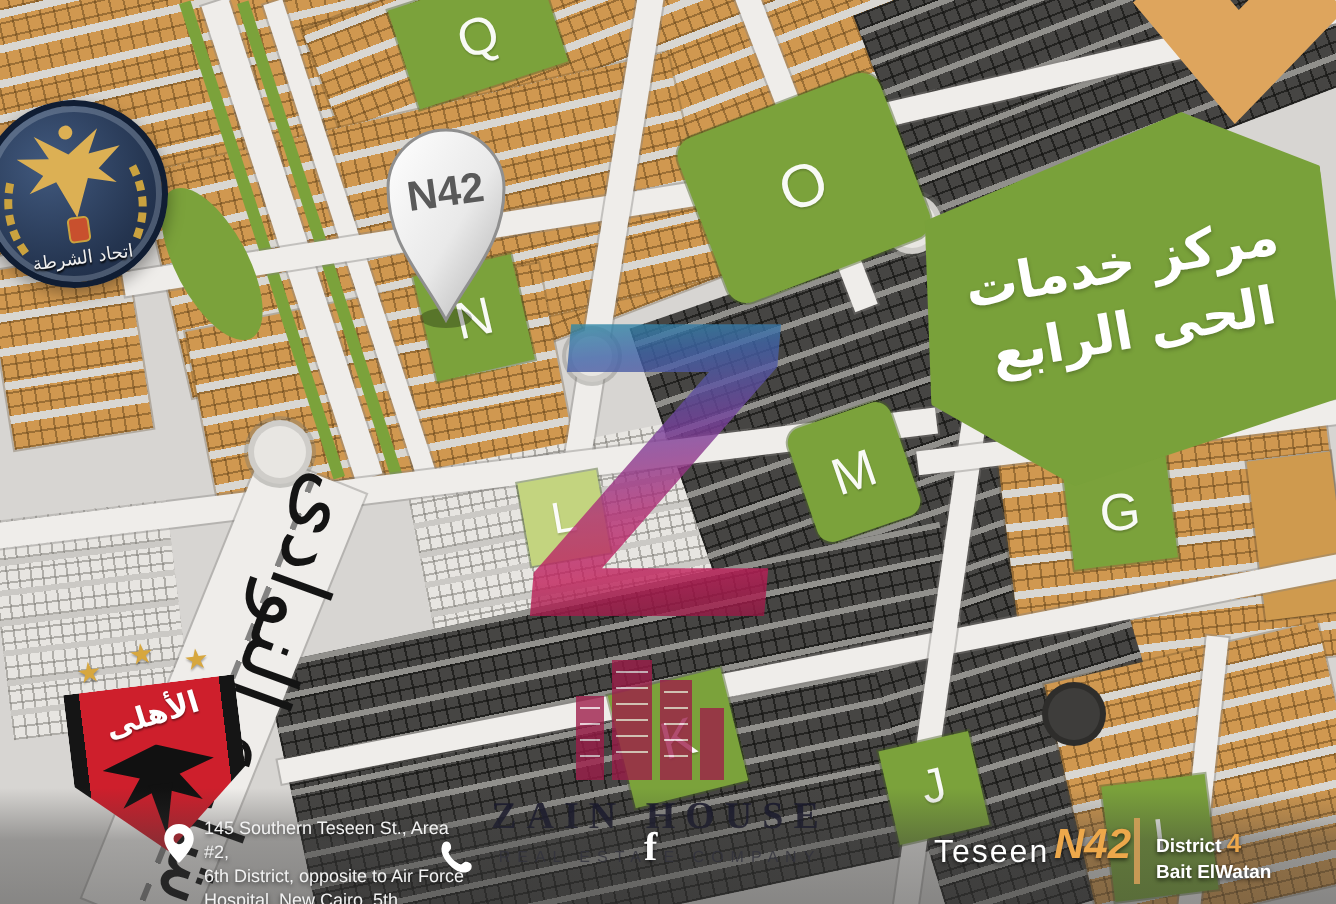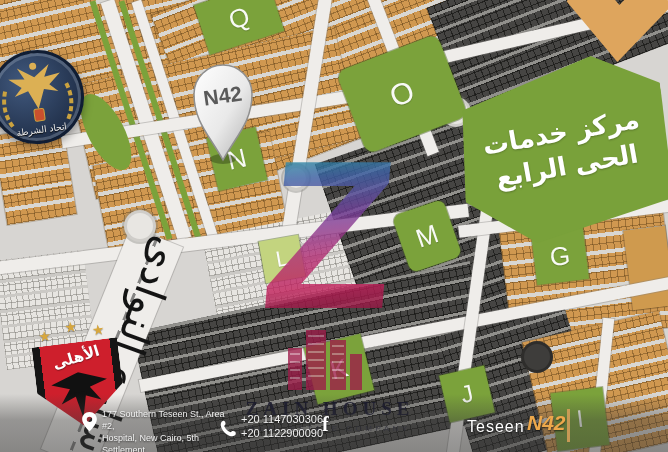--- a/index.html
+++ b/index.html
@@ -245,31 +245,33 @@
   </div>
 
   <div class="chev"></div>
 
   <div class="band"></div>
 
   <svg class="abs" style="left:82px;top:412px;" width="15" height="20" viewBox="0 0 14 19">
     <path fill-rule="evenodd" fill="#fff" d="M7,0 C3,0 0,3 0,7 C0,12 7,18.5 7,18.5 C7,18.5 14,12 14,7 C14,3 11,0 7,0 Z M7,9.6 A2.6,2.6 0 1,1 7,4.4 A2.6,2.6 0 1,1 7,9.6 Z"></path>
   </svg>
   <div class="f-addr">
-    <div>177 Southern Teseen St., Area #2,</div>
+    <div>145 Southern Teseen St., Area #2,</div>
+    <div>6th District, opposite to Air Force</div>
     <div>Hospital, New Cairo, 5th Settlement.</div>
   </div>
 
   <svg class="abs" style="left:219px;top:420px;" width="18" height="18" viewBox="0 0 20 20">
     <path fill="#fff" d="M4,1 C6.5,0.2 7.6,3 7.2,4.8 L5.8,6.8 C6.8,9.8 9.6,12.6 12.8,13.6 L14.8,12.2 C16.6,11.8 19.4,13 18.6,15.6 C18,18 14,19.4 9.4,16.4 C4.8,13.4 0.8,7.4 2.2,3.2 C2.6,2 3.2,1.3 4,1 Z"></path>
   </svg>
-  <div class="f-phones">
-    <div>+20 1147030306</div>
-    <div>+20 1122900090</div>
-  </div>
 
   <div class="f-fbicon">f</div>
 
   <div class="f-project">Teseen</div>
   <div class="f-code">N42</div>
   <div class="f-sep"></div>
+  <div class="f-district">
+    <div><span>District</span>
+      <span class="num">4</span></div>
+    <div>Bait ElWatan</div>
+  </div>
 
 </div>
 
 </body></html>

